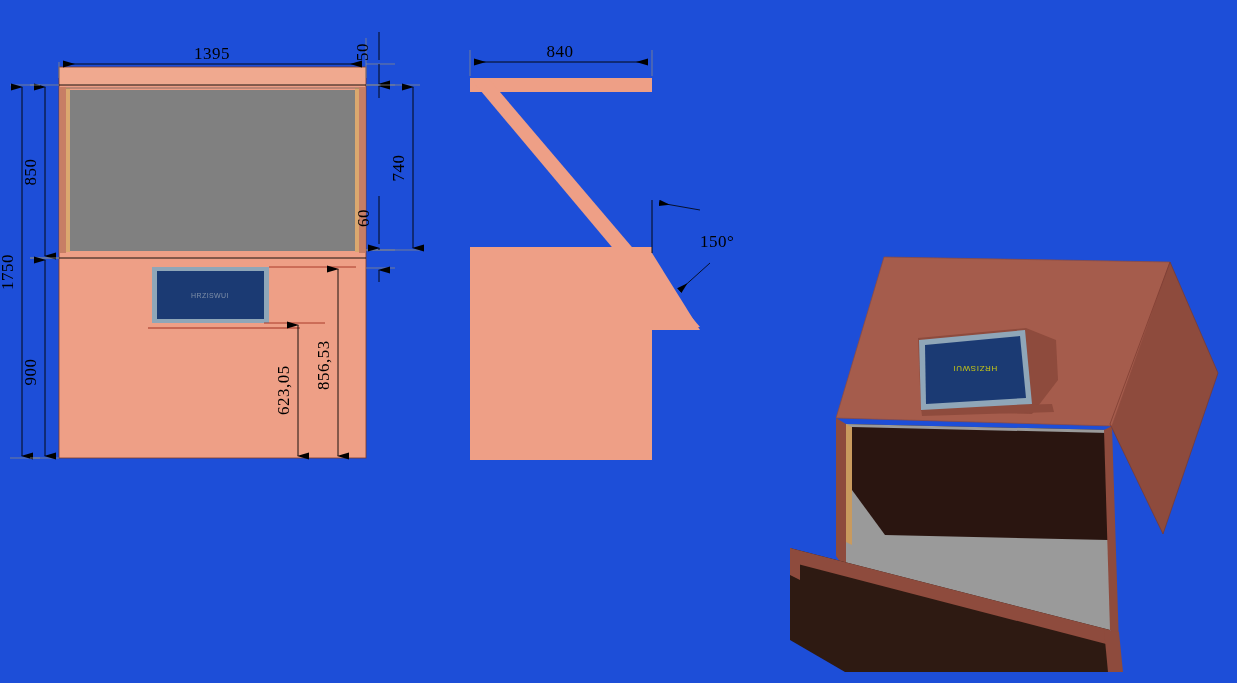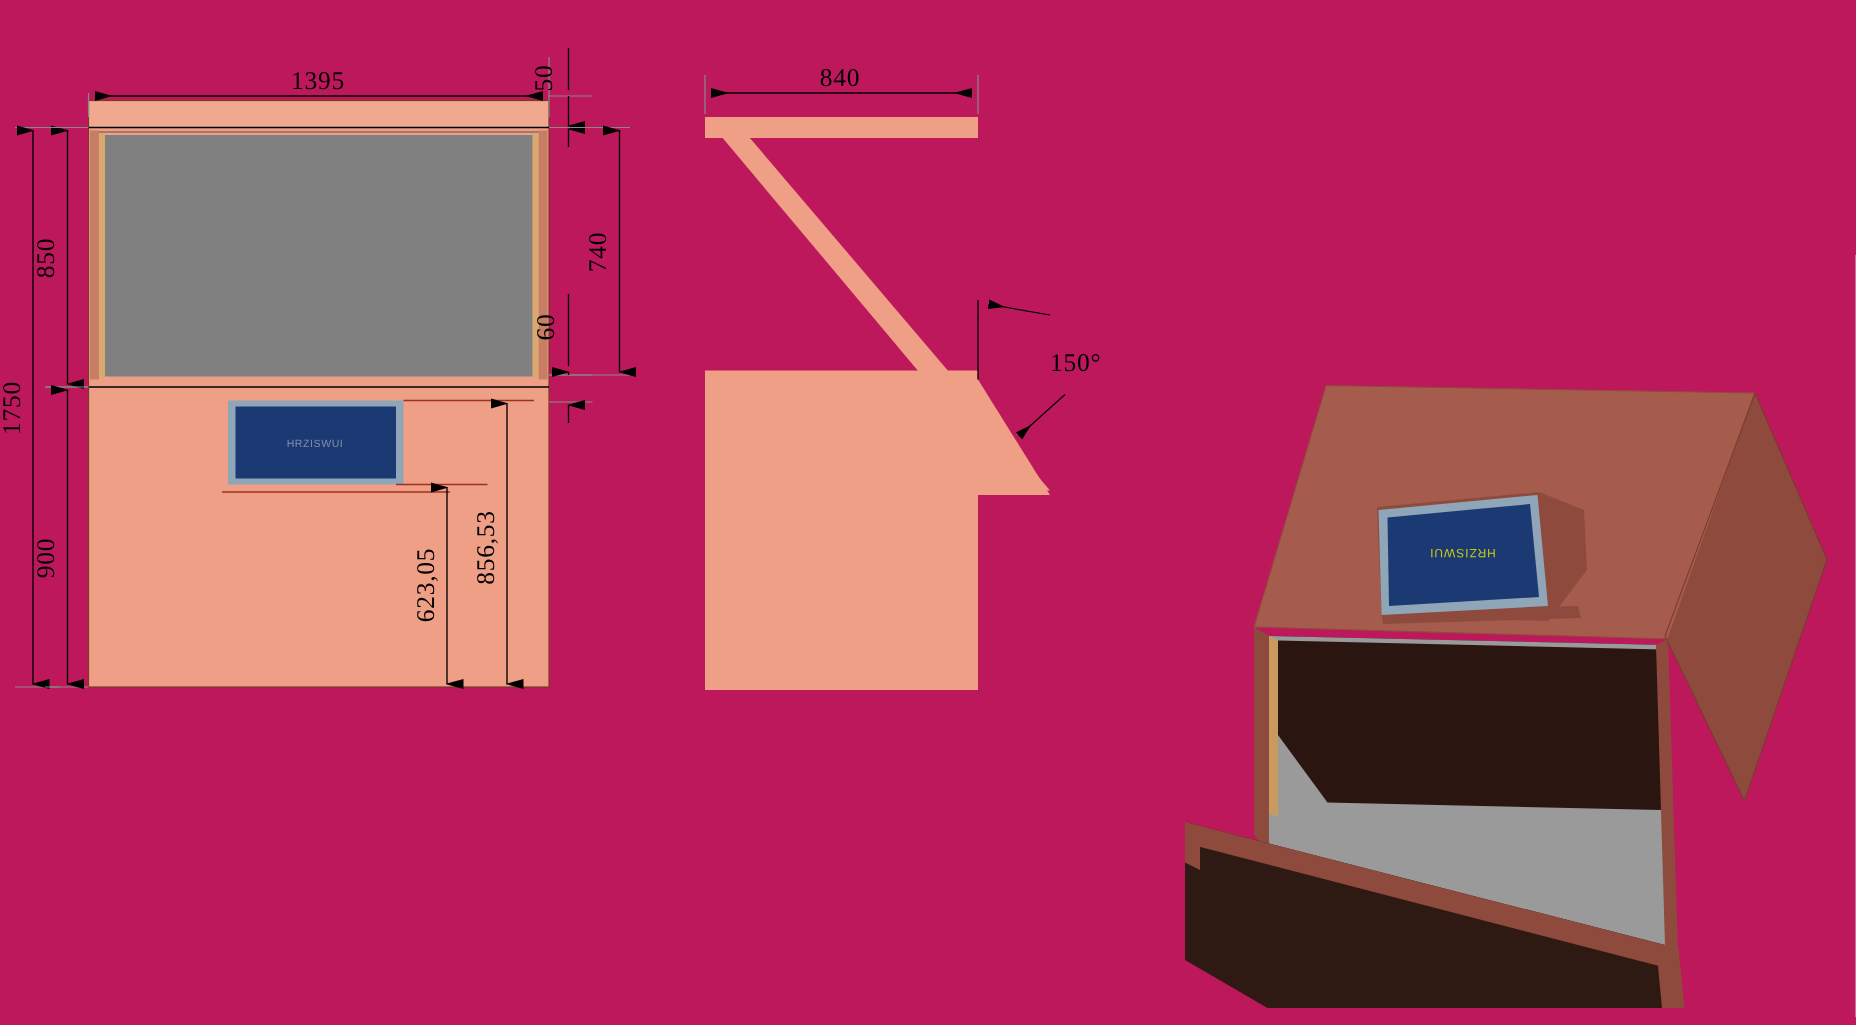--- a/index.html
+++ b/index.html
@@ -2,21 +2,21 @@
 <html><head>
 <meta charset="utf-8">
 <style>
   html,body{margin:0;padding:0;background:#ffffff;}
   body{
     width:1237px;height:683px;
     font-family:"Liberation Serif", serif;
     overflow:hidden;
     position:relative;
   }
-  #stage{position:absolute;left:0;top:0;width:1237px;height:683px;background:#be185d;}
+  #stage{position:absolute;left:0;top:0;width:1237px;height:683px;background:#1d4ed8;}
   svg#drawing{position:absolute;left:0;top:0;width:1237px;height:683px;display:block;}
   .dimtext{
     font-family:"Liberation Serif", serif;
     font-size:17px;
     fill:#000000;
     letter-spacing:0.5px;
   }
   .screentext{
     font-family:"Liberation Sans", sans-serif;
     font-size:7px;

